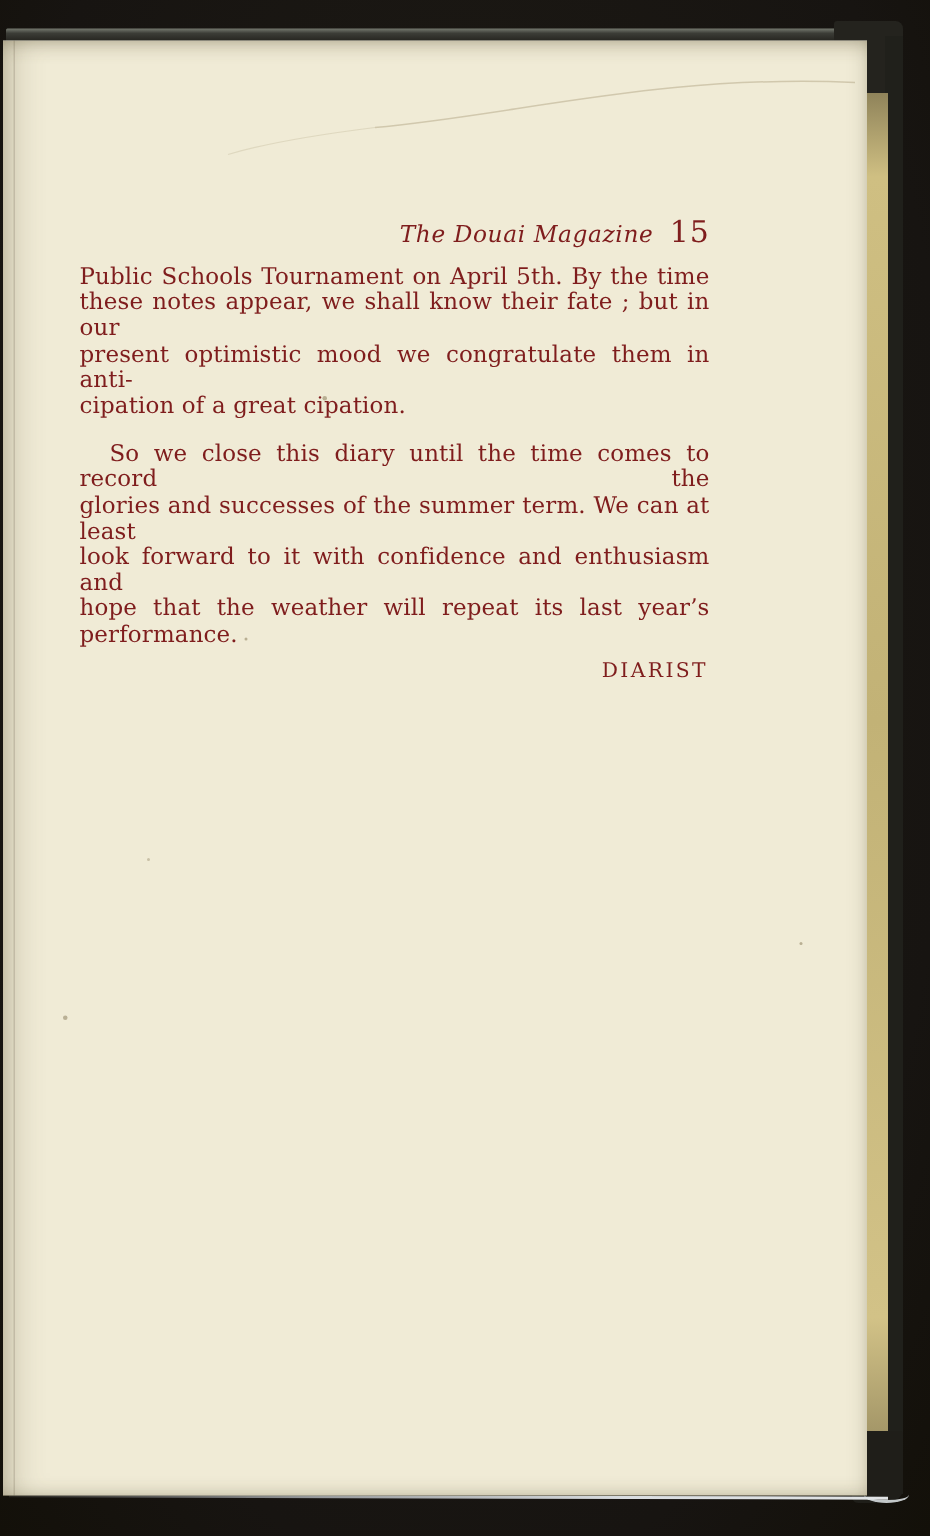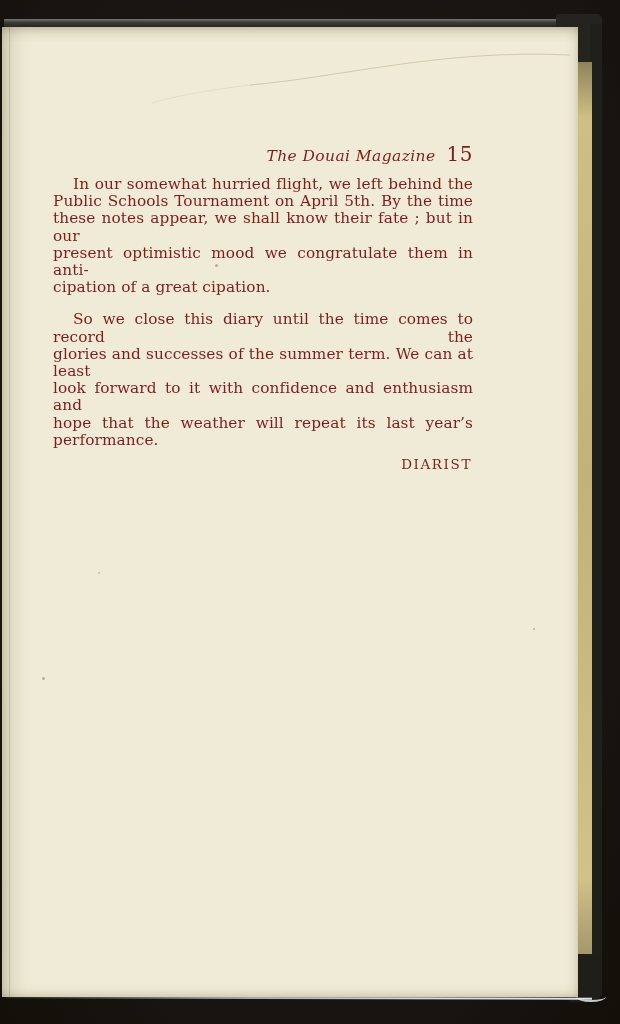--- a/index.html
+++ b/index.html
@@ -123,21 +123,20 @@
   <div class="speck s5"></div>
 
   <div class="textblock">
 
     <div class="header-line">
       <span class="title">The Douai Magazine</span>
       <span class="pageno">15</span>
     </div>
 
     <div class="para">
-      <div class="line indent">In our somewhat hurried flight, we left behind the</div>
       <div class="line">Public Schools Tournament on April 5th.  By the time</div>
       <div class="line">these notes appear, we shall know their fate ;  but in our</div>
       <div class="line">present optimistic mood we congratulate them in anti-</div>
       <div class="line last">cipation of a great cipation.</div>
     </div>
 
     <div class="para para-gap">
       <div class="line indent">So we close this diary until the time comes to record the</div>
       <div class="line">glories and successes of the summer term.  We can at least</div>
       <div class="line">look forward to it with confidence and enthusiasm and</div>

